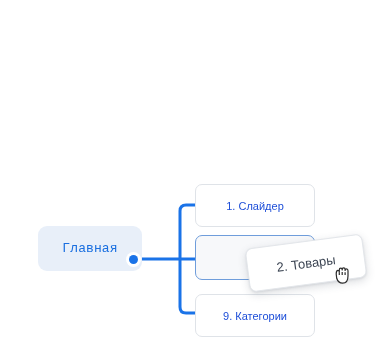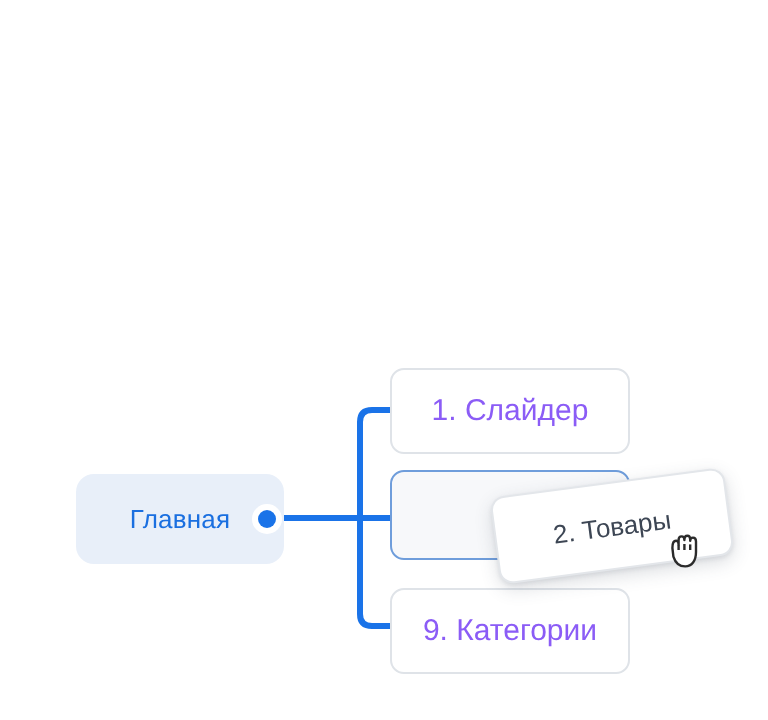--- a/index.html
+++ b/index.html
@@ -30,28 +30,29 @@
     top: 0;
     width: 384px;
     height: 360px;
     pointer-events: none;
   }
 
   
   .root-node {
     position: absolute;
     left: 38px;
-    top: 237px;
+    top: 226px;
     width: 104px;
     height: 45px;
     background: #e8eff9;
     border-radius: 9px;
     display: flex;
     align-items: center;
     justify-content: center;
+    font-family: Liberation Mono, monospace;
   }
   .root-node-label {
     font-size: 13px;
     color: #1a6fe0;
     letter-spacing: 0.1px;
     white-space: nowrap;
   }
 
   
   .root-handle {
@@ -83,22 +84,22 @@
     height: 43px;
     background: #ffffff;
     border: 1px solid #dfe3e8;
     border-radius: 7px;
     display: flex;
     align-items: center;
     justify-content: center;
     box-sizing: border-box;
   }
   .child-node-label {
-    font-size: 15px;
-    color: #8b5cf6;
+    font-size: 11px;
+    color: #1d4ed8;
     white-space: nowrap;
   }
   #child-node-1 { top: 184px; }
   #child-node-3 { top: 294px; }
 
   
   .drop-placeholder {
     position: absolute;
     left: 195px;
     top: 235px;

